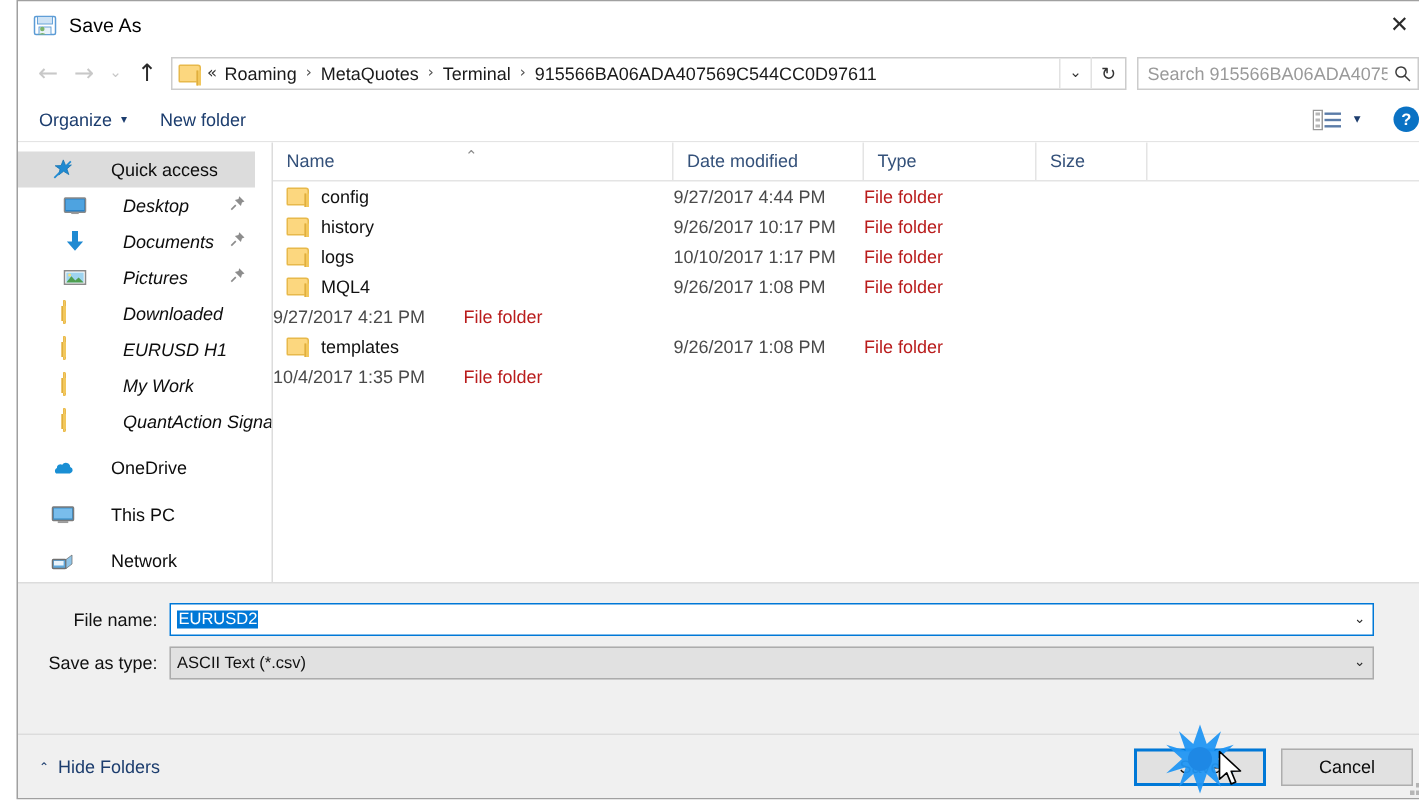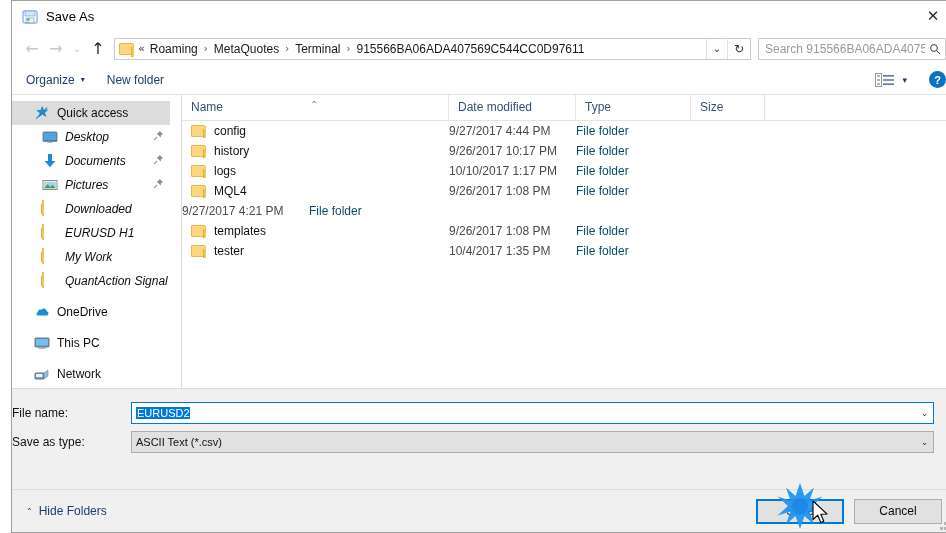--- a/index.html
+++ b/index.html
@@ -248,21 +248,21 @@
     background: #dcdcdc;
     width: 158px;
   }
   .side-item.group-gap { margin-top: 7px; }
   .side-ico {
     width: 16px; height: 16px;
     margin-right: 7px;
     flex: none;
     position: relative;
   }
-  .side-label { overflow: hidden; text-overflow: clip; }
+  .side-label { overflow: hidden; text-overflow: clip; margin-left: 17px; }
   .pin {
     position: absolute;
     right: 16px;
     top: 5px;
     width: 12px; height: 12px;
     color: #7d7d7d;
     font-size: 11px;
     line-height: 12px;
     font-family: "DejaVu Sans", sans-serif;
   }
@@ -339,40 +339,41 @@
     box-sizing: border-box;
     white-space: nowrap;
     overflow: hidden;
   }
   .cell.c-name {
     width: 267px; flex: none;
     padding-left: 9px;
     display: flex; align-items: center;
   }
   .cell.c-date { width: 127px; flex: none; padding-left: 0px; color: #4a4a4a; }
-  .cell.c-type { width: 115px; flex: none; color: #0c4a6e; }
+  .cell.c-type { width: 115px; flex: none; color: #b91c1c; }
   .cell.c-size { width: 74px; flex: none; }
   .row-folder-ico { margin-right: 8px; flex: none; }
 
   
   .bottom {
     background: #f0f0f0;
     border-top: 1px solid #dcdcdc;
     min-height: 100px;
     position: relative;
   }
   .field-row {
     display: flex;
     align-items: center;
     height: 22px;
     margin-top: 13px;
   }
   .field-row.second { margin-top: 7px; }
   .field-label {
-    width: 119px;
+    width: 101px;
+    text-align: right;
     padding-right: 8px;
     font-size: 12px;
     color: #111111;
     box-sizing: border-box;
     flex: none;
   }
   .combo {
     height: 22px;
     width: 803px;
     box-sizing: border-box;
@@ -724,24 +725,20 @@
         <div class="row">
           <div class="cell c-name">
             <span class="row-folder-ico folder"></span>
             <span>templates</span>
           </div>
           <div class="cell c-date">9/26/2017 1:08 PM</div>
           <div class="cell c-type">File folder</div>
           <div class="cell c-size"></div>
         </div>
         <div class="row">
-          <div class="cell c-name">
-            <span class="row-folder-ico folder"></span>
-            <span>tester</span>
-          </div>
           <div class="cell c-date">10/4/2017 1:35 PM</div>
           <div class="cell c-type">File folder</div>
           <div class="cell c-size"></div>
         </div>
       </div>
     </div>
   </div>
 
   <div class="bottom">
     <div class="field-row">

